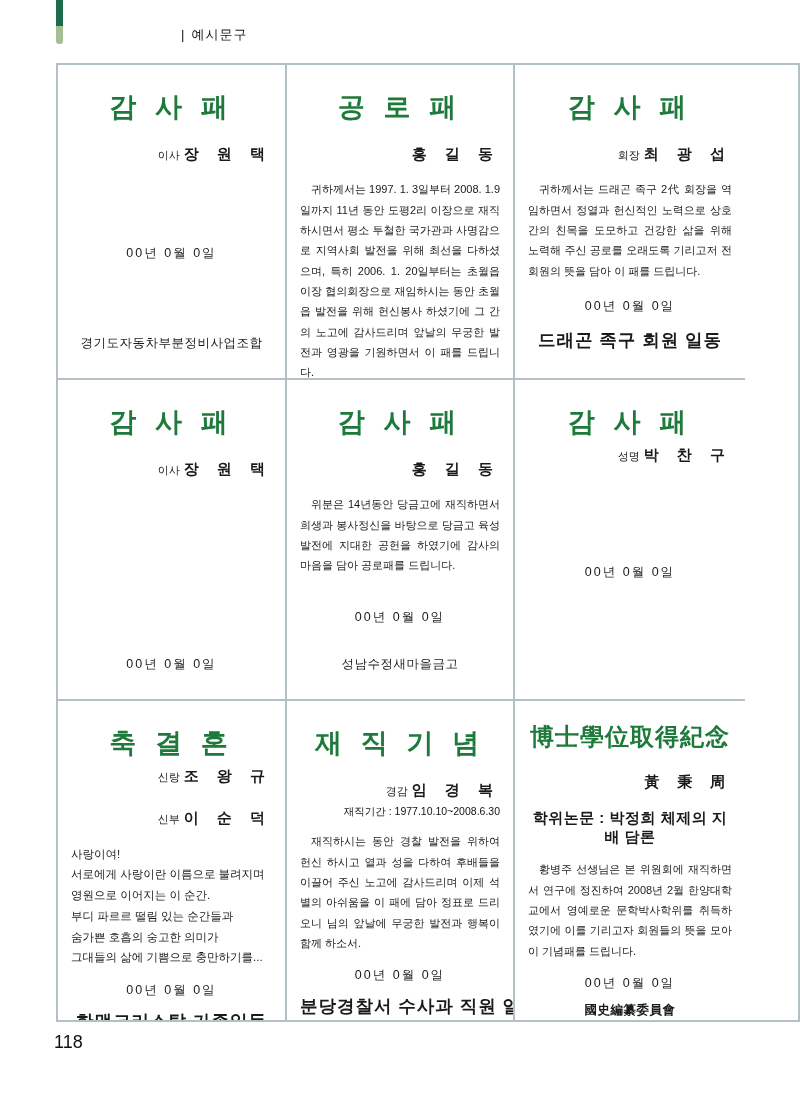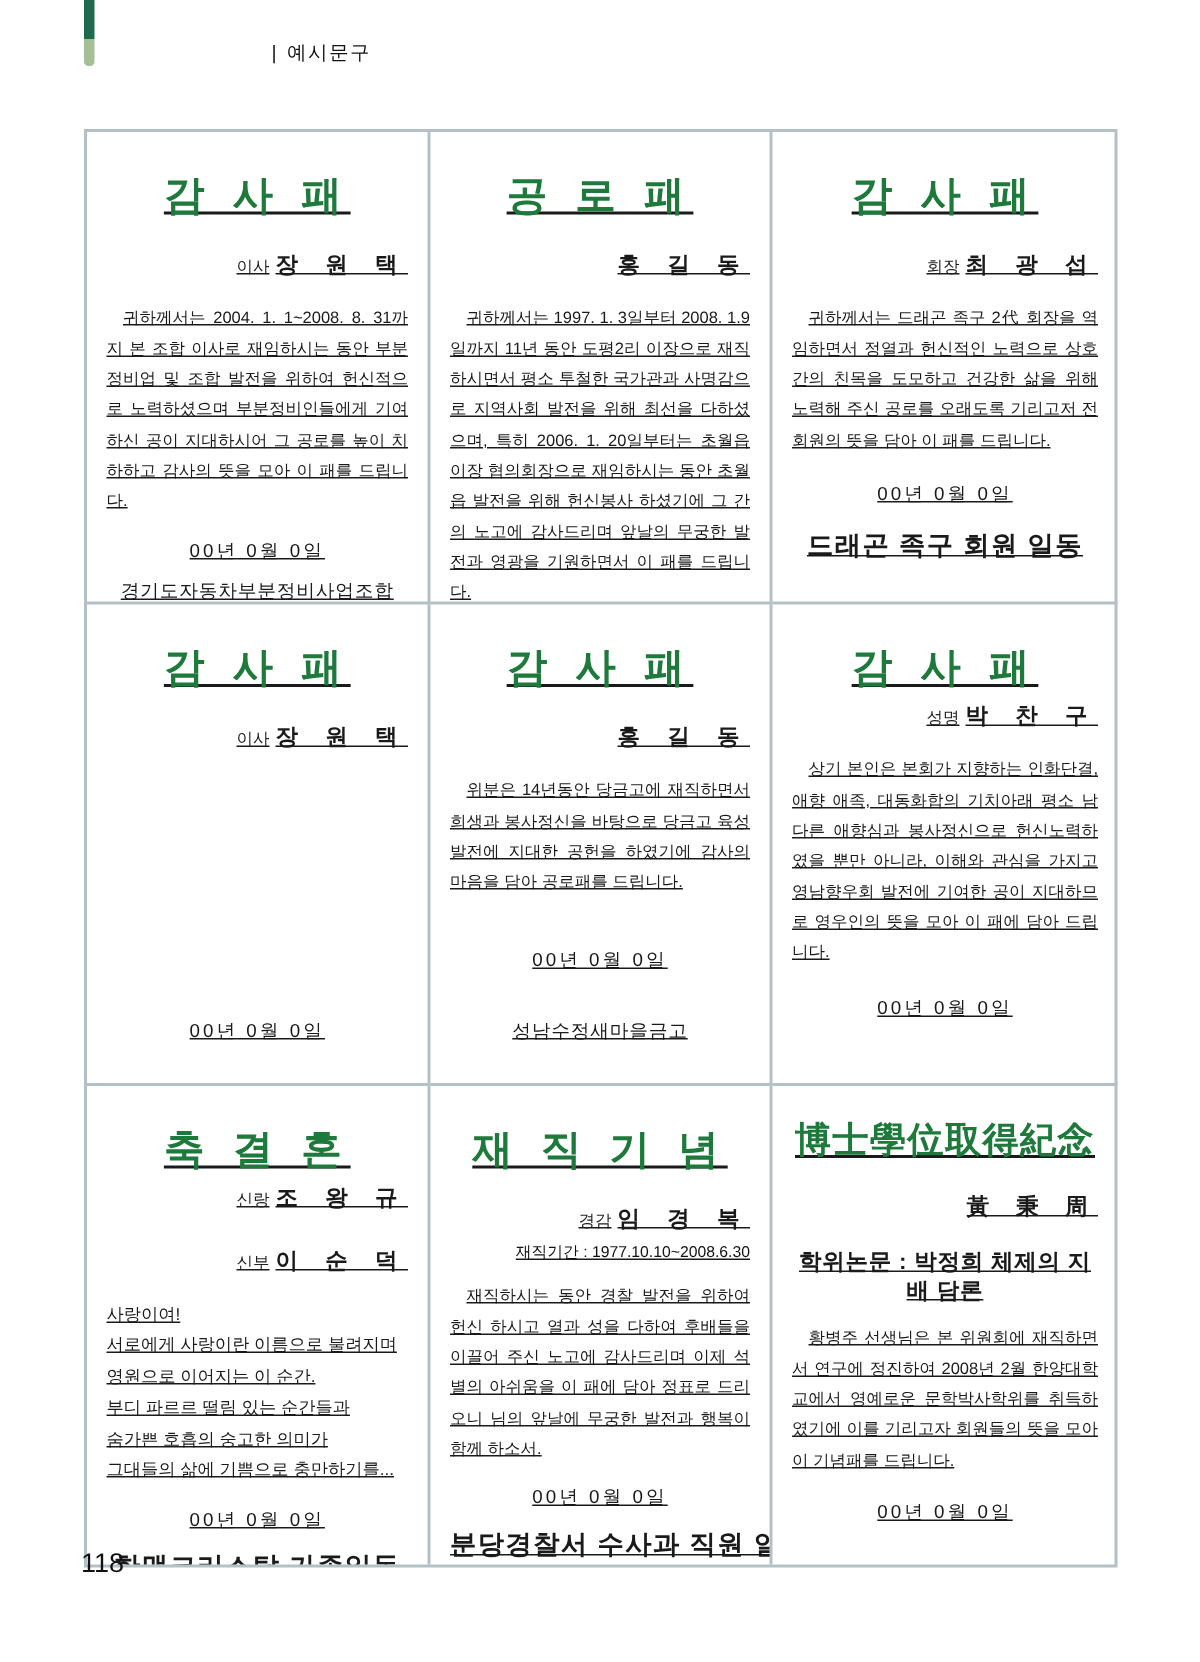--- a/index.html
+++ b/index.html
@@ -7,23 +7,23 @@
   body { position:relative; overflow:hidden; }
 
   
   .header-bar { position:absolute; left:56px; top:0; width:7px; height:44px; }
   .header-bar .bar-dark { width:100%; height:26px; background:#1d6b4c; }
   .header-bar .bar-light { width:100%; height:18px; background:#a3bf93; border-radius:0 0 3px 3px; }
   .section-header { position:absolute; left:181px; top:26px; font-size:13px; letter-spacing:1px; color:#111; }
   .section-header .marker { margin-right:6px; font-weight:400; }
 
   
-  .plaque-grid { position:absolute; left:56px; top:86px; width:689px; height:959px;
+  .plaque-grid { position:absolute; left:56px; top:63px; width:744px; height:959px;
     display:grid; grid-template-columns:229px 228px 230px; grid-template-rows:315px 321px 319px;
-    border:2px solid #b3c0c5;text-decoration:underline; }
+    border:2px solid #b3c0c5; }
   .cell { border-right:2px solid #b3c0c5; border-bottom:2px solid #b3c0c5;
     padding:0 13px 26px 13px; display:flex; flex-direction:column; overflow:hidden; }
   .cell:nth-child(3n) { border-right:none; }
   .cell:nth-child(n+7) { border-bottom:none; }
 
   .plaque-title { margin-top:24px; text-align:center; font-family:"Liberation Serif","DejaVu Serif",serif;
     font-weight:bold; font-size:27px; letter-spacing:6px; color:#1e7a3b; white-space:nowrap; }
   .plaque-title.hanja { font-size:24px; letter-spacing:1px; margin-top:20px; }
 
   .recipient-row { margin-top:16px; text-align:right; line-height:1.65; white-space:nowrap; }
@@ -61,21 +61,20 @@
   <span class="marker">|</span><span>예시문구</span>
 </div>
 
 <div class="plaque-grid">
 
   <article class="cell">
     <h2 class="plaque-title">감 사 패</h2>
     <div class="recipient-row">
       <span class="recipient-label">이사</span><span class="recipient-name">장 원 택</span>
     </div>
-    <p class="plaque-body">귀하께서는 2004. 1. 1~2008. 8. 31까지 본 조합 이사로 재임하시는 동안 부분정비업 및 조합 발전을 위하여 헌신적으로 노력하셨으며 부분정비인들에게 기여하신 공이 지대하시어 그 공로를 높이 치하하고 감사의 뜻을 모아 이 패를 드립니다.</p>
     <div class="plaque-date">00년 0월 0일</div>
     <div class="signature-block">
       <div class="org-name">경기도자동차부분정비사업조합</div>
 
     </div>
   </article>
 
   <article class="cell">
     <h2 class="plaque-title">공 로 패</h2>
     <div class="recipient-row">
@@ -116,21 +115,20 @@
     <div class="signature-block">
       <div class="org-name">성남수정새마을금고</div>
     </div>
   </article>
 
   <article class="cell">
     <h2 class="plaque-title">감 사 패</h2>
     <div class="recipient-row tight">
       <span class="recipient-label">성명</span><span class="recipient-name">박 찬 구</span>
     </div>
-    <p class="plaque-body">상기 본인은 본회가 지향하는 인화단결, 애향 애족, 대동화합의 기치아래 평소 남다른 애향심과 봉사정신으로 헌신노력하였을 뿐만 아니라, 이해와 관심을 가지고 영남향우회 발전에 기여한 공이 지대하므로 영우인의 뜻을 모아 이 패에 담아 드립니다.</p>
     <div class="plaque-date">00년 0월 0일</div>
     <div class="signature-block">
       
       
     </div>
   </article>
 
   <article class="cell">
     <h2 class="plaque-title">축 결 혼</h2>
     <div class="recipient-row tight">
@@ -165,17 +163,21 @@
   </article>
 
   <article class="cell">
     <h2 class="plaque-title hanja">博士學位取得紀念</h2>
     <div class="recipient-row">
       <span class="recipient-name serif">黃 秉 周</span>
     </div>
     <div class="thesis-line">학위논문 : 박정희 체제의 지배 담론</div>
     <p class="plaque-body">황병주 선생님은 본 위원회에 재직하면서 연구에 정진하여 2008년 2월 한양대학교에서 영예로운 문학박사학위를 취득하였기에 이를 기리고자 회원들의 뜻을 모아 이 기념패를 드립니다.</p>
     <div class="plaque-date">00년 0월 0일</div>
+    <div class="signature-block">
+      <div class="org-name serif">國史編纂委員會</div>
+
+    </div>
   </article>
 
 </div>
 
 <div class="page-number">118</div>
 
 </body></html>

